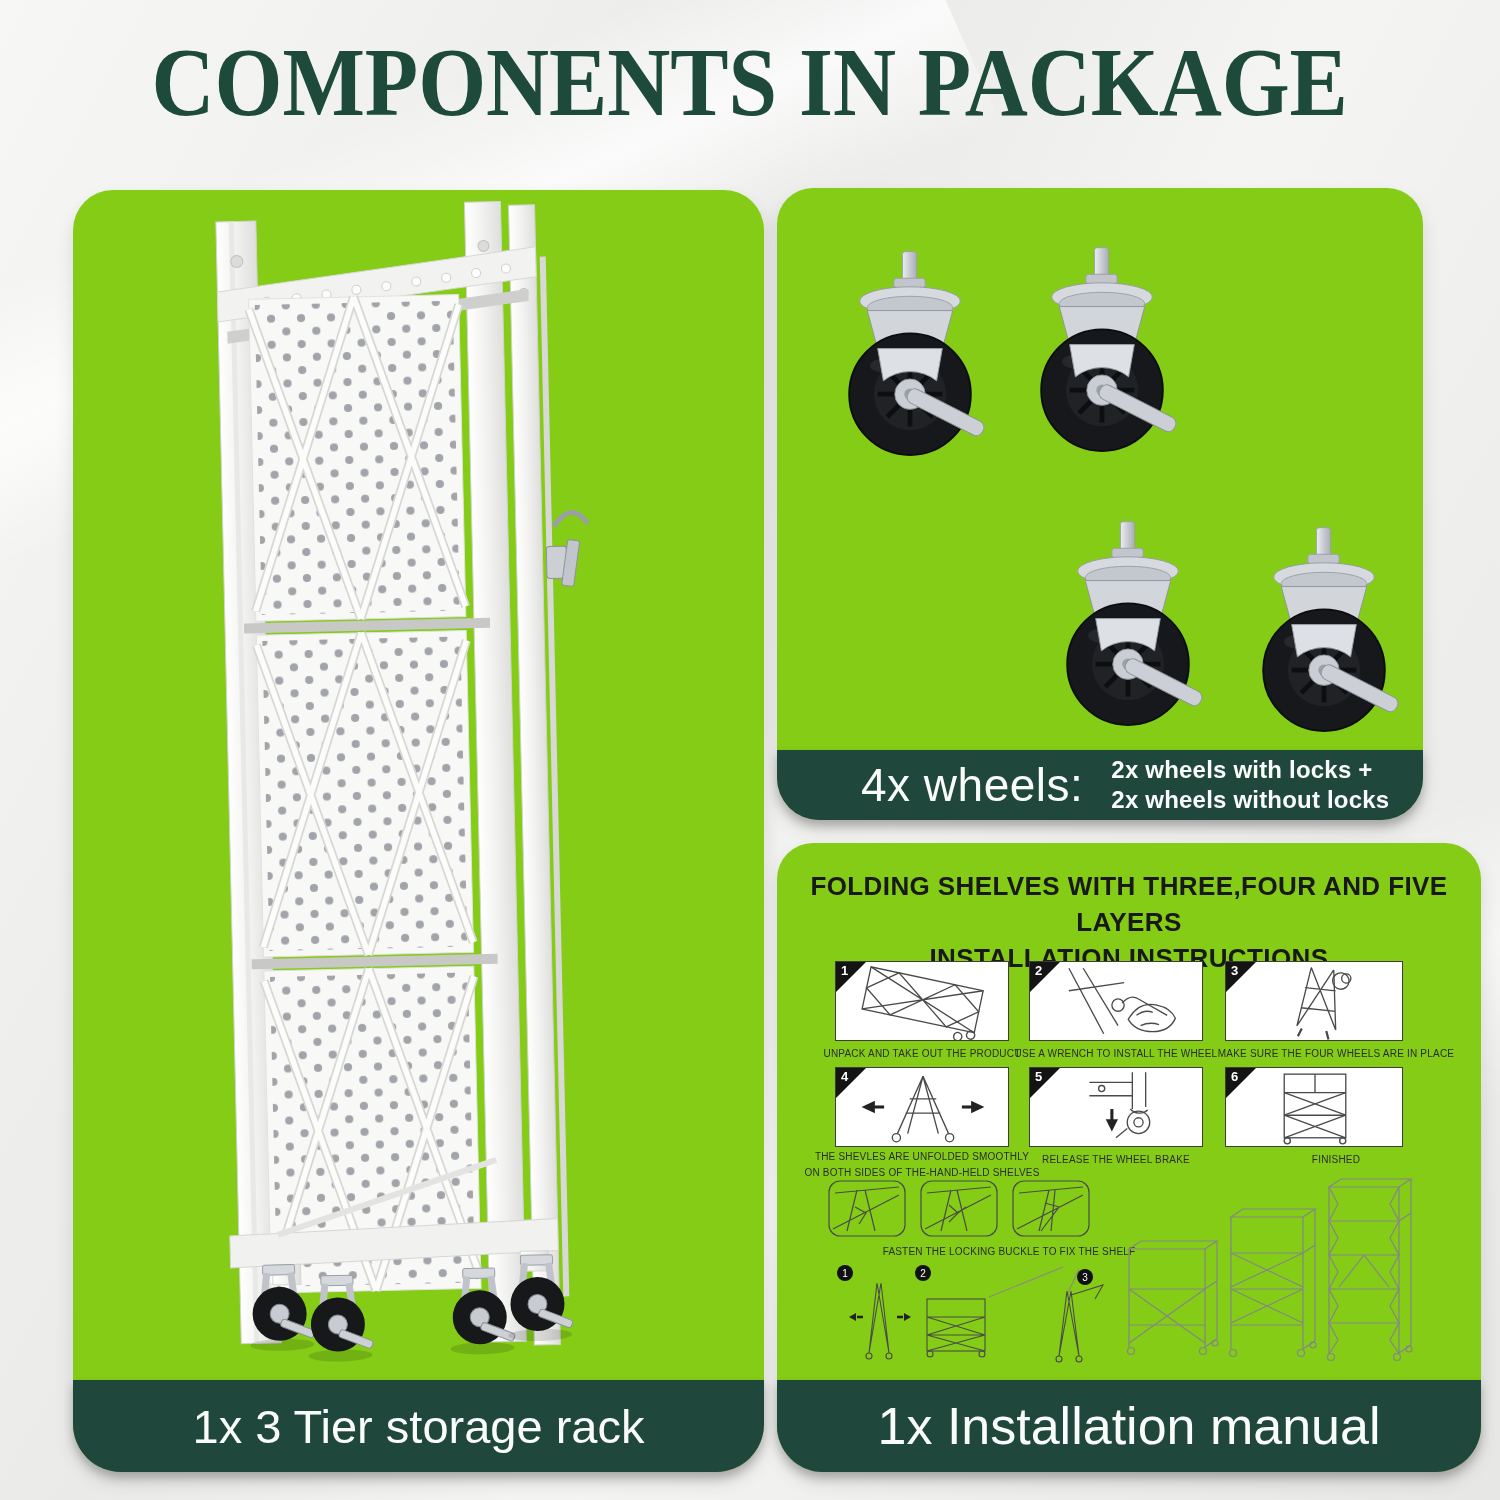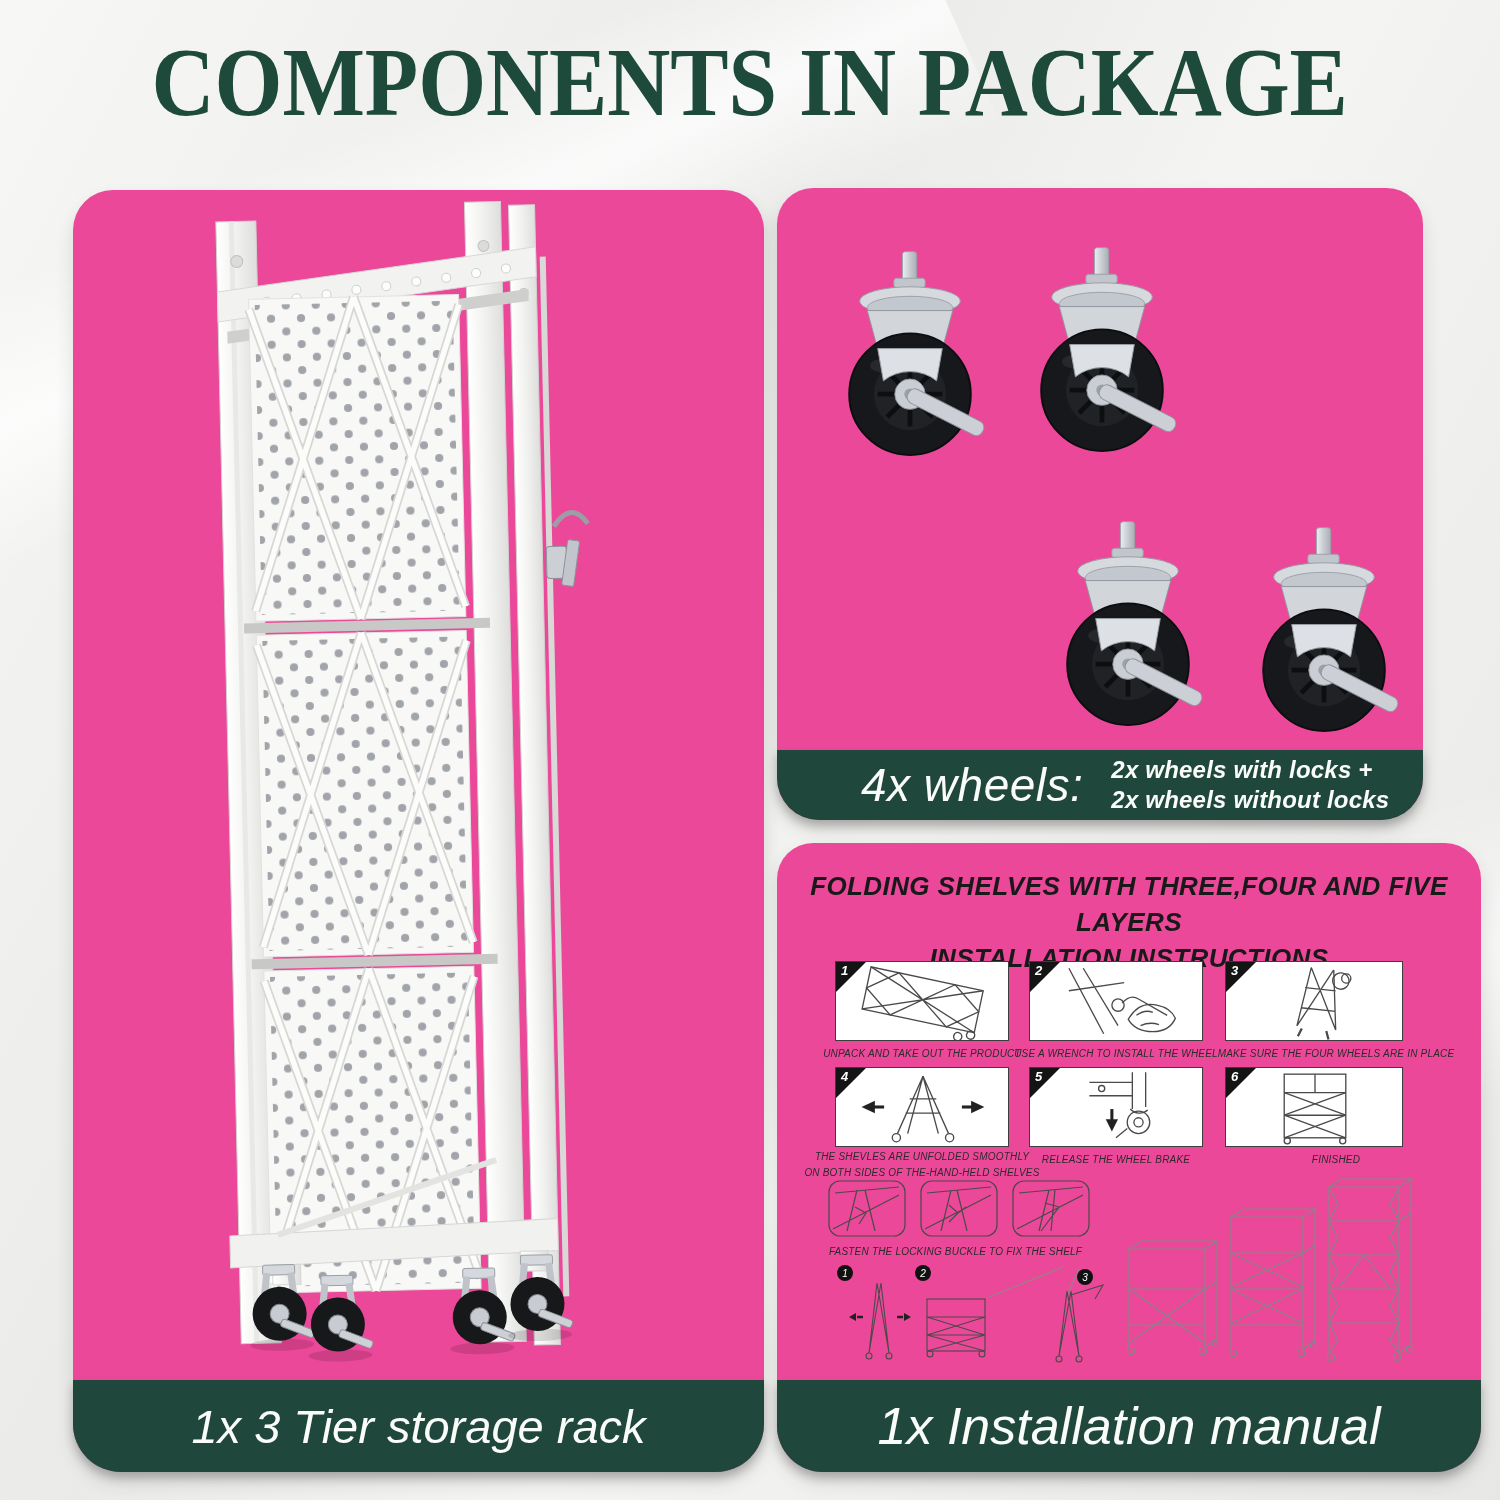--- a/index.html
+++ b/index.html
@@ -21,21 +21,21 @@
   .streak.b{left:500px;top:900px;width:1400px;height:300px;transform:rotate(-20deg);
     background:linear-gradient(180deg,rgba(255,255,255,0) 0%,rgba(255,255,255,.55) 50%,rgba(255,255,255,0) 100%);}
 
   .page-title{
     position:absolute;left:0;top:34px;width:1500px;text-align:center;margin:0;
     font-family:"Liberation Serif", serif;font-weight:700;font-size:97px;line-height:1.0;
     color:var(--title_green);letter-spacing:0px;
   }
   .page-title>span{display:inline-block;transform:scaleX(.9);}
 
-  .card{position:absolute;background:#ec4899;box-shadow:0 10px 18px rgba(60,60,60,.14);font-style:italic;}
+  .card{position:absolute;background:#84cc16;box-shadow:0 10px 18px rgba(60,60,60,.14);}
   .card-banner{
     position:absolute;left:0;right:0;bottom:0;background:var(--green);
     display:flex;align-items:center;justify-content:center;
     color:#fafcfa;box-shadow:0 6px 10px rgba(40,40,40,.28);
   }
 
   
   #left-card{left:73px;top:190px;width:652px;height:1282px;border-radius:40px 40px 48px 48px;padding-left:39px;}
   #left-card .card-banner{height:92px;border-radius:0 0 48px 48px;font-size:47px;}
   #rack-illustration{position:absolute;left:55px;top:10px;}
@@ -61,21 +61,21 @@
     border-top:30px solid #141414;border-right:30px solid transparent;}
   .step-box .num{position:absolute;top:1px;left:5px;color:#fff;font-size:13px;font-weight:700;}
   .step-box svg{position:absolute;left:0;top:0;}
   .cap{position:absolute;font-size:10px;color:var(--ink);letter-spacing:.2px;text-align:center;line-height:1.5;}
   .row1{top:118px;} .row2{top:224px;}
   .c1{left:58px;} .c2{left:252px;} .c3{left:448px;width:178px;}
   .cap-row1{top:203px;} .cap-row2{top:309px;}
   .capc1{left:18px;width:254px;} .capc2{left:222px;width:234px;} .capc3{left:440px;width:238px;}
   .cap-left{text-align:left;}
   #buckle-panels{position:absolute;left:50px;top:336px;}
-  #buckle-caption{position:absolute;left:52px;top:401px;width:360px;text-align:left;}
+  #buckle-caption{position:absolute;left:52px;top:401px;width:360px;text-align:center;}
   #mini-diagrams{position:absolute;left:50px;top:418px;}
   #racks-sizes{position:absolute;left:342px;top:334px;}
 
   svg text{font-family:"Liberation Sans",sans-serif;}
 </style>
 </head>
 <body>
 
 <div class="streak a"></div>
 <div class="streak b"></div>

